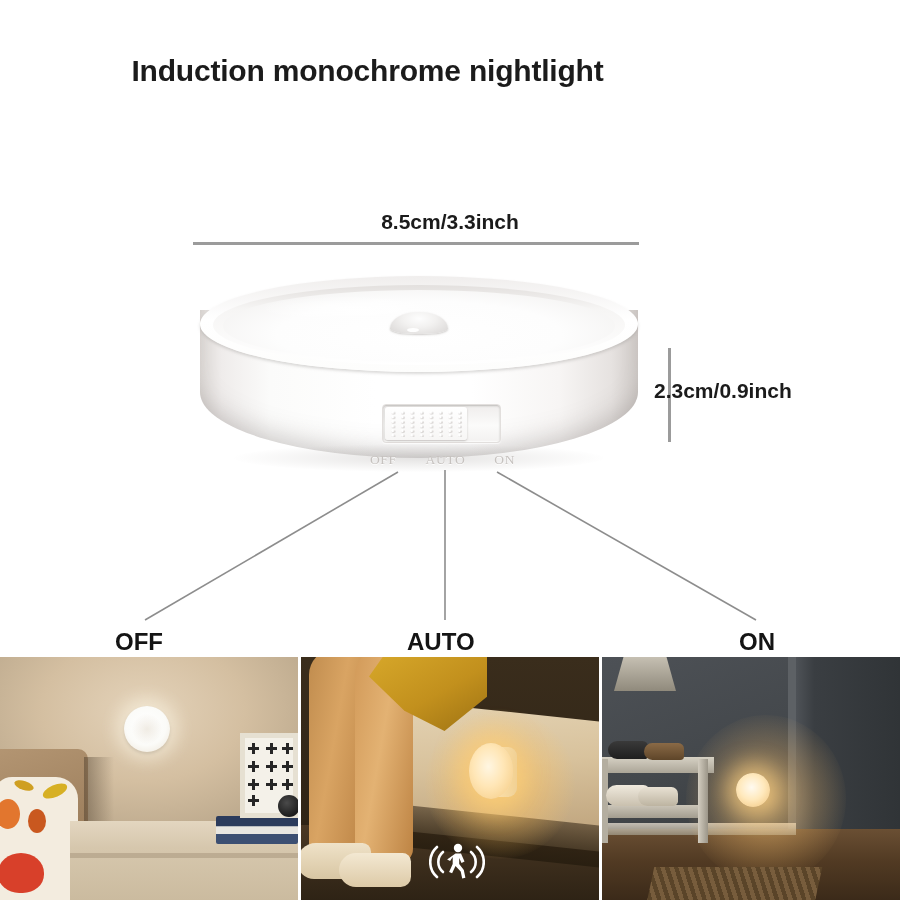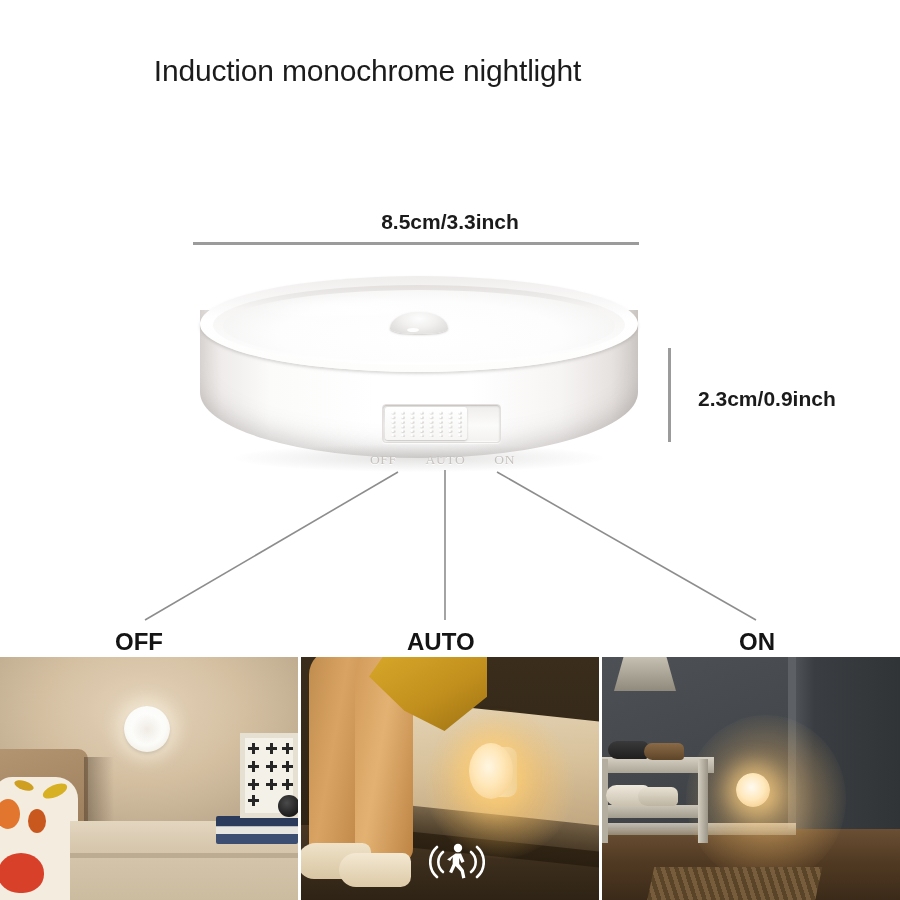--- a/index.html
+++ b/index.html
@@ -10,21 +10,21 @@
     position:relative;
     overflow:hidden;
   }
 
   
   #title {
     position:absolute;
     top:54px; left:0; width:735px;
     text-align:center;
     font-size:30px;
-    font-weight:normal;
+    font-weight:bold;
     color:#1b1b1b;
     letter-spacing:-0.2px;
   }
 
   
   #dim-width-label {
     position:absolute;
     top:210px; left:0; width:900px;
     text-align:center;
     font-size:21px;
@@ -40,26 +40,25 @@
 
   
   #dim-height-line {
     position:absolute;
     top:348px; left:668px;
     width:3px; height:94px;
     background:#9b9b9b;
   }
   #dim-height-label {
     position:absolute;
-    top:379px; left:698px;
+    top:379px; left:654px;
     font-size:21px;
     font-weight:bold;
     color:#1b1b1b;
     white-space:nowrap;
-    margin-top:8px;
   }
 
   
   #product {
     position:absolute;
     left:200px; top:276px;
     width:438px; height:212px;
   }
   
   .body-side {

